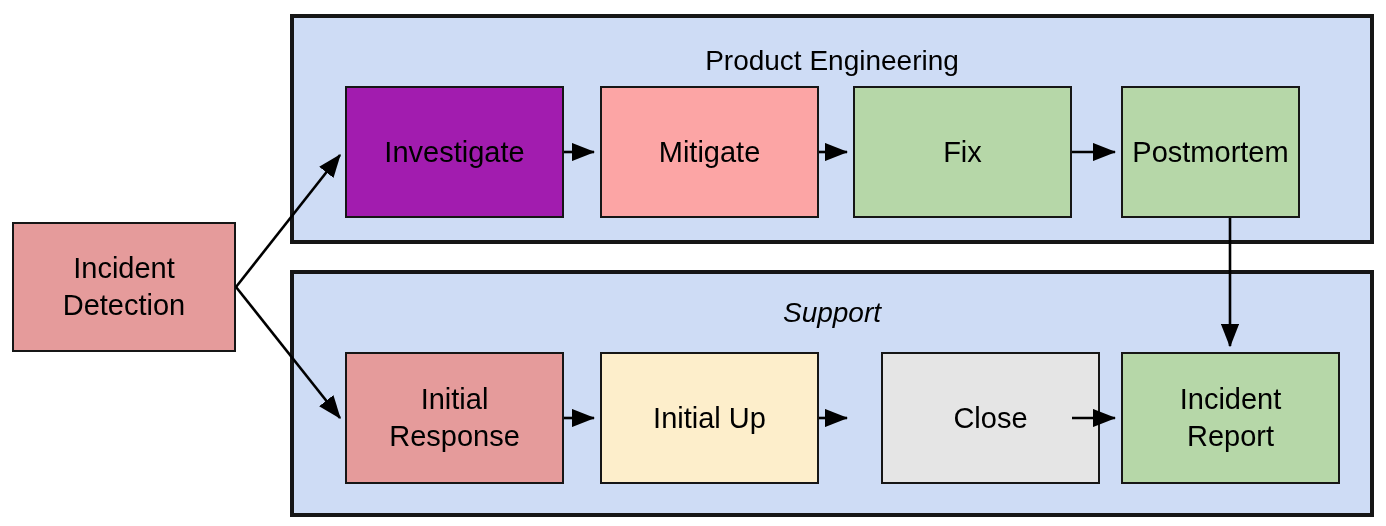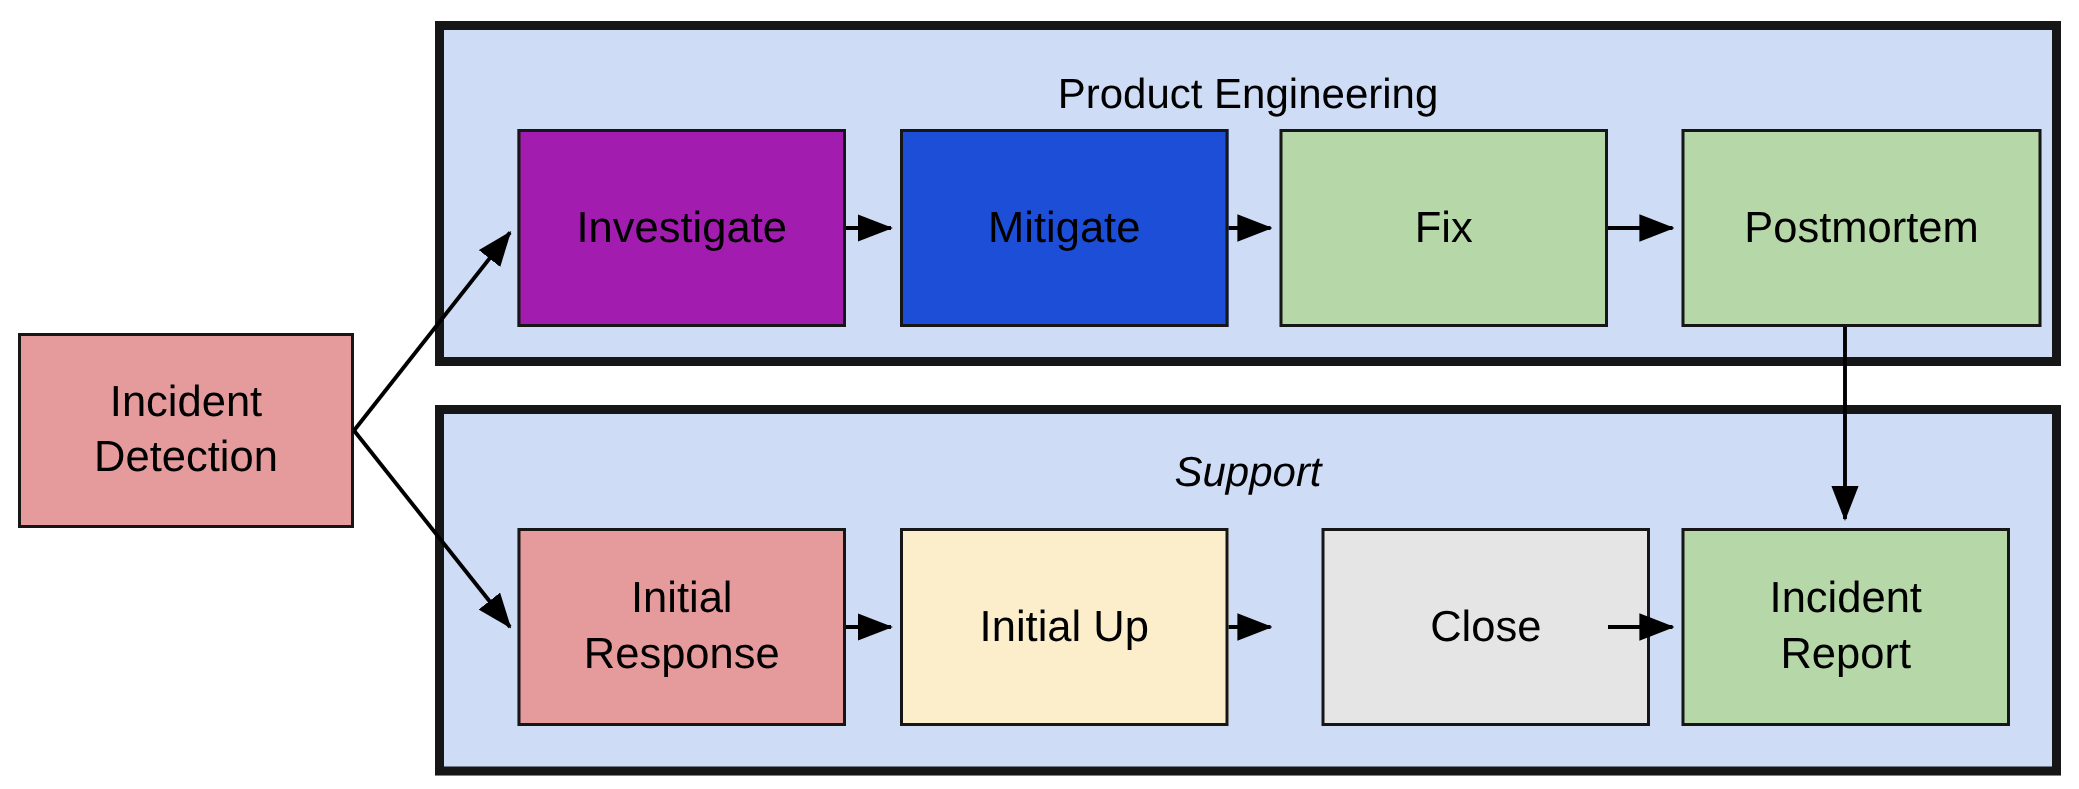--- a/index.html
+++ b/index.html
@@ -23,21 +23,21 @@
     left: 0;
     top: 0;
     width: 1386px;
     height: 526px;
     pointer-events: none;
     z-index: 3;
   }
   .group {
     position: absolute;
     box-sizing: border-box;
-    border: 6px solid #d946ef;
+    border: 4px solid #d946ef;
     z-index: 1;
   }
   .group-title {
     position: absolute;
     left: 0;
     right: 0;
     text-align: center;
     font-size: 28px;
     line-height: 34px;
     color: #000000;
@@ -77,29 +77,29 @@
 
   <div class="node" id="node-incident-detection" style="left: 12px; top: 222px; width: 224px; height: 130px; background: rgb(229, 155, 155); border-color: rgb(22, 22, 22);">
     <span class="node-label">Incident
 Detection</span>
   </div>
 
   <div class="node" id="node-investigate" style="left: 345px; top: 86px; width: 219px; height: 132px; background: #a21caf; border-color: rgb(22, 22, 22);">
     <span class="node-label">Investigate</span>
   </div>
 
-  <div class="node" id="node-mitigate" style="left: 600px; top: 86px; width: 219px; height: 132px; background: #1d4ed8; border-color: rgb(22, 22, 22);">
+  <div class="node" id="node-mitigate" style="left: 600px; top: 86px; width: 219px; height: 132px; background: #fca5a5; border-color: rgb(22, 22, 22);">
     <span class="node-label">Mitigate</span>
   </div>
 
   <div class="node" id="node-fix" style="left: 853px; top: 86px; width: 219px; height: 132px; background: rgb(182, 215, 168); border-color: rgb(22, 22, 22);">
     <span class="node-label">Fix</span>
   </div>
 
-  <div class="node" id="node-postmortem" style="left: 1121px; top: 86px; width: 240px; height: 132px; background: rgb(182, 215, 168); border-color: rgb(22, 22, 22);">
+  <div class="node" id="node-postmortem" style="left: 1121px; top: 86px; width: 179px; height: 132px; background: rgb(182, 215, 168); border-color: rgb(22, 22, 22);">
     <span class="node-label">Postmortem</span>
   </div>
 
   <div class="node" id="node-initial-response" style="left: 345px; top: 352px; width: 219px; height: 132px; background: rgb(229, 155, 155); border-color: rgb(22, 22, 22); align-items: center;">
     <span class="node-label">Initial
 Response</span>
   </div>
 
   <div class="node" id="node-follow-up" style="left: 600px; top: 352px; width: 219px; height: 132px; background: rgb(253, 238, 203); border-color: rgb(22, 22, 22);">
     <span class="node-label">Initial Up</span>

